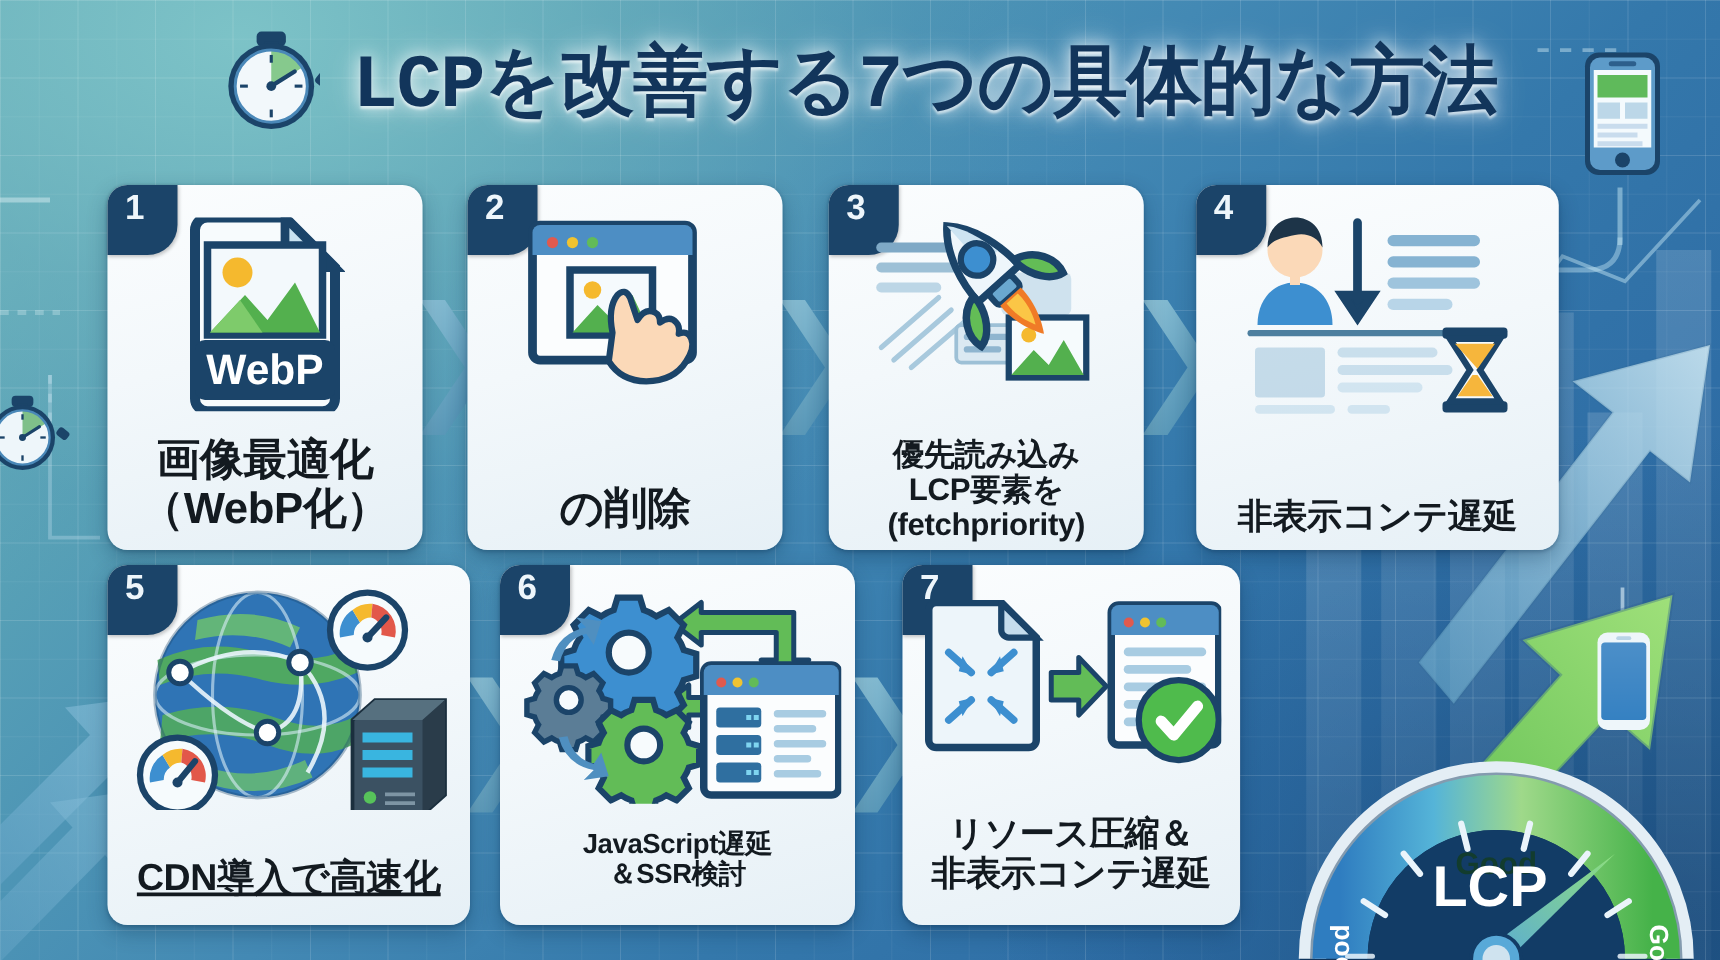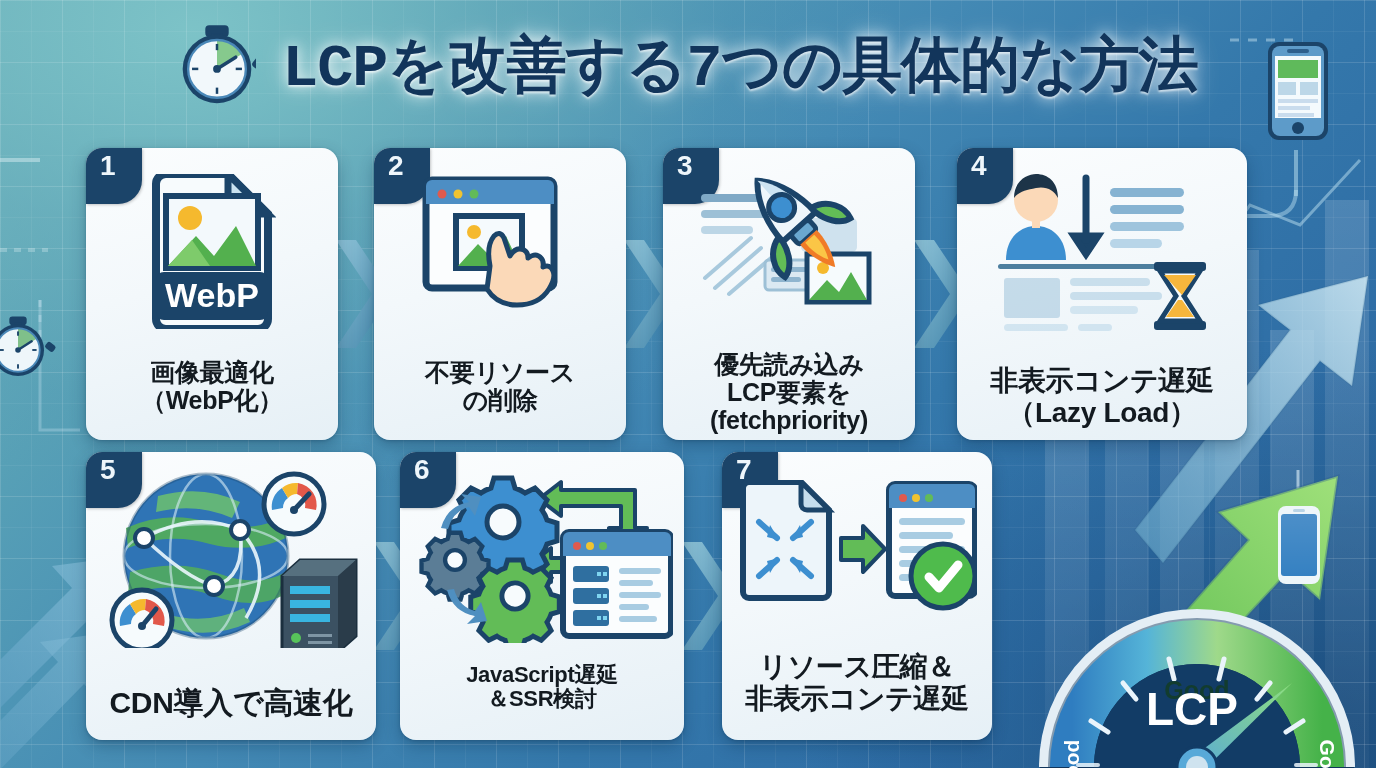--- a/index.html
+++ b/index.html
@@ -82,21 +82,21 @@
     text-align: center;
     color: #131a20;
     font-weight: 800;
     line-height: 1.12;
     letter-spacing: -0.3px;
   }
 
   
   .row1 { top: 148px; height: 292px; }
   .row1 .card-icon { top: 26px; height: 160px; }
-  .row1 .card-label { font-size: 25px; bottom: 26px; }
+  .row1 .card-label { font-size: 35px; bottom: 14px; }
 
   
   .row2 { top: 452px; height: 288px; }
   .row2 .card-icon { top: 22px; height: 170px; }
   .row2 .card-label { font-size: 27px; bottom: 14px; }
 
   .c1 { left: 86px;  width: 252px; }
   .c2 { left: 374px; width: 252px; }
   .c3 { left: 663px; width: 252px; }
   .c4 { left: 957px; width: 290px; }
@@ -280,21 +280,20 @@
         <circle cx="54" cy="20" r="4.5" fill="#62bb58"></circle>
         <rect x="36" y="42" width="66" height="52" fill="#f5fafd" stroke="#1b4469" stroke-width="6"></rect>
         <circle cx="54" cy="58" r="7" fill="#f5b92e"></circle>
         <path d="M38 92 L58 70 L72 84 L86 62 L100 92 Z" fill="#53b04e"></path>
         <g>
           <path d="M70 92 q-4 -20 4 -30 q6 -6 10 2 l6 18 q6 -10 14 -6 q4 2 4 8 q8 -6 13 0 q3 3 2 9 q7 -3 10 4 q3 7 -4 18 q-10 16 -32 16 q-20 0 -30 -16 Z" fill="#fbd9b8" stroke="#1b4469" stroke-width="5" stroke-linejoin="round"></path>
         </g>
       </svg>
     </div>
     <div class="card-label">
-      <div>不要リソース</div>
       <div>の削除</div>
     </div>
   </div>
 
   <div class="card row1 c3">
     <div class="card-badge">3</div>
     <div class="card-icon" style="top:18px;height:140px;">
       <svg width="180" height="140" viewBox="0 0 180 140">
 
         <rect x="2" y="28" width="60" height="8" rx="4" fill="#7fa9c6"></rect>
@@ -364,21 +363,20 @@
           <rect x="-26" y="-12" width="52" height="9" rx="3" fill="#1b4469"></rect>
           <rect x="-26" y="47" width="52" height="9" rx="3" fill="#1b4469"></rect>
           <path d="M-20 -3 L20 -3 L4 22 L20 47 L-20 47 L-4 22 Z" fill="#f6fbfd" stroke="#1b4469" stroke-width="5"></path>
           <path d="M-16 1 L16 1 L2 21 Z" fill="#f6b63c"></path>
           <path d="M-14 43 L14 43 L2 26 L-2 26 Z" fill="#f6b63c"></path>
         </g>
       </svg>
     </div>
     <div class="card-label" style="font-size:28px;bottom:12px;margin-top:36px;">
       <div>非表示コンテ遅延</div>
-      <div>（Lazy Load）</div>
     </div>
   </div>
 
   <div class="card row2 c5">
     <div class="card-badge">5</div>
     <div class="card-icon" style="top:16px;height:180px;">
       <svg width="270" height="180" viewBox="0 0 270 180">
 
         <circle cx="110" cy="88" r="82" fill="#2f74b5"></circle>
         <path d="M30 60 q40 -18 82 -6 q40 12 74 -4 l4 20 q-36 16 -76 6 q-42 -12 -82 4 Z" fill="#51ab5e" opacity="0.95"></path>
@@ -424,21 +422,21 @@
           <path d="M74 0 L74 76 L56 92 L56 16 Z" fill="#2a3c4a"></path>
           <rect x="8" y="26" width="40" height="8" fill="#39b5e0"></rect>
           <rect x="8" y="40" width="40" height="8" fill="#39b5e0"></rect>
           <rect x="8" y="54" width="40" height="8" fill="#39b5e0"></rect>
           <circle cx="14" cy="78" r="5" fill="#57c35a"></circle>
           <rect x="26" y="74" width="24" height="3" fill="#7e95a4"></rect>
           <rect x="26" y="81" width="24" height="3" fill="#7e95a4"></rect>
         </g>
       </svg>
     </div>
-    <div class="card-label" style="font-size:30px;bottom:20px;">
+    <div class="card-label" style="font-size:30px;bottom:20px;text-decoration:underline;">
       <div>CDN導入で高速化</div>
     </div>
   </div>
 
   <div class="card row2 c6">
     <div class="card-badge">6</div>
     <div class="card-icon" style="top:16px;height:175px;">
       <svg width="262" height="175" viewBox="0 0 262 175">
 
         <path d="M150 22 h74 v38 l12 0 l-19 24 l-19 -24 l12 0 v-22 h-60 v10 l-22 -17 l22 -17 Z" fill="#62bc57" stroke="#1b4469" stroke-width="4" stroke-linejoin="round"></path>

